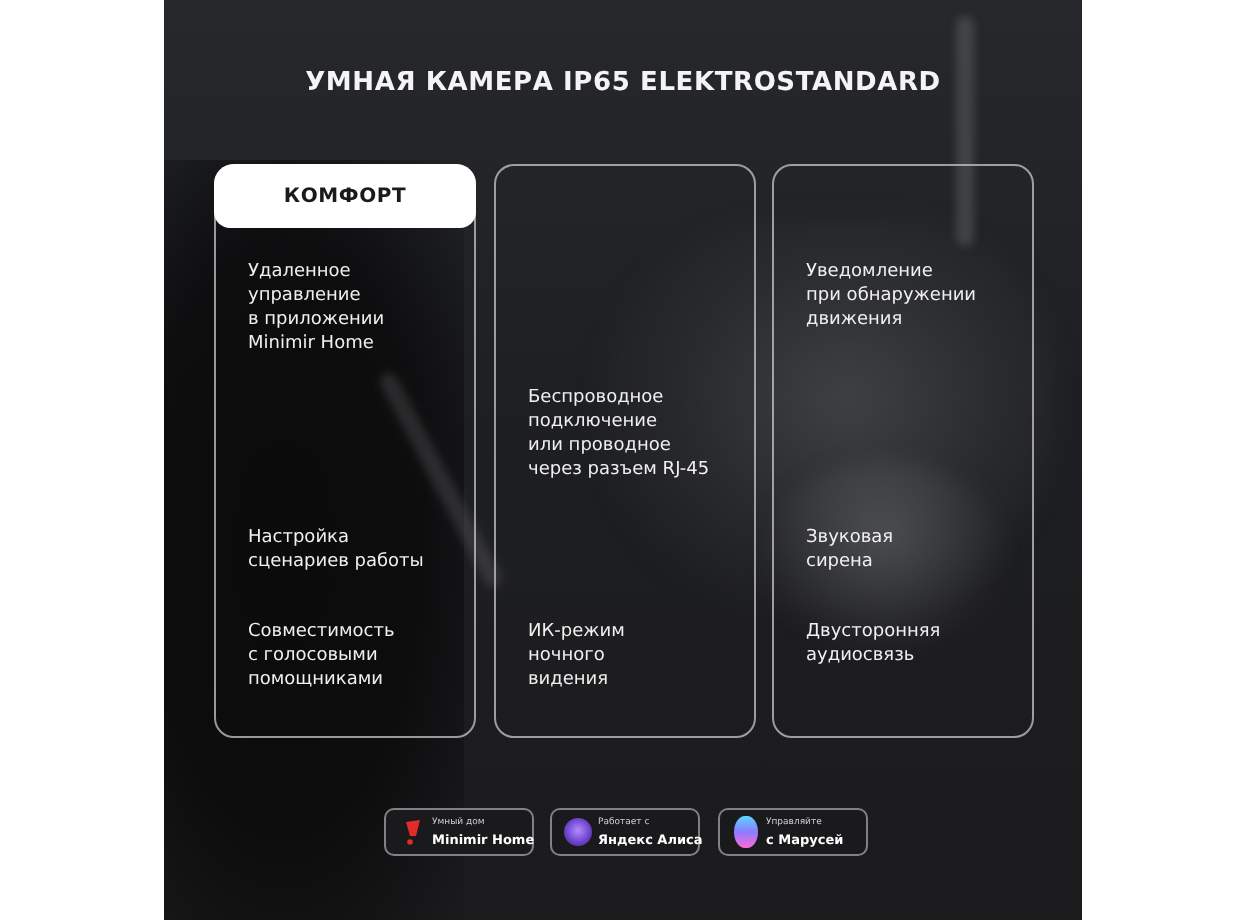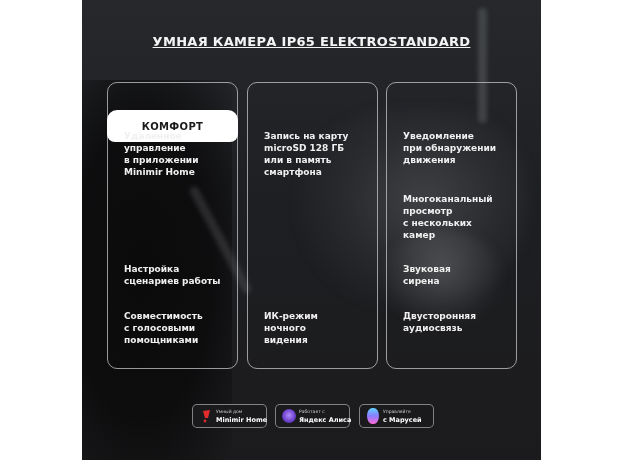--- a/index.html
+++ b/index.html
@@ -29,37 +29,36 @@
   .antenna {
     position:absolute; width:9px; border-radius:5px; background:rgba(120,122,126,0.35); filter:blur(2px);
   }
   .antenna.a1 { left:396px; top:8px; height:115px; }
   .antenna.a2 { left:134px; top:180px; height:120px; transform:rotate(-28deg); background:rgba(110,110,114,0.3); }
 
   .title {
     position:absolute; left:0; top:34px; width:459px; text-align:center;
     color:#f4f4f4; font-weight:bold; font-size:13px; letter-spacing:0.3px;
     font-family: "DejaVu Sans", sans-serif;
-    text-decoration: underline;
   }
   .panel {
     position:absolute; top:82px; width:131px; height:287px;
     border:1px solid rgba(200,200,204,0.75); border-radius:10px; box-sizing:border-box;
   }
   .panel.p1 { left:25px; }
   .panel.p2 { left:165px; }
   .panel.p3 { left:304px; }
   .panel-head {
     position:absolute; left:-1px; top:-1px; width:131px; height:32px; background:#ffffff;
     border-radius:10px 10px 8px 8px; display:flex; align-items:center; justify-content:center;
-    color:#1a1a1a; font-size:10px; font-weight:bold; letter-spacing:0.3px;margin-top:28px;
+    color:#1a1a1a; font-size:10px; font-weight:bold; letter-spacing:0.3px;
   }
   .item {
     position:absolute; left:16px; width:112px; color:#f0f0f0; font-size:9px; line-height:12px;
-    white-space:pre-line; font-weight:700;
+    white-space:pre-line; font-weight:400;
   }
   .badges { position:absolute; left:0; top:404px; width:459px; }
   .badge {
     position:absolute; top:0; height:24px; width:75px; box-sizing:border-box;
     border:1px solid rgba(200,200,204,0.6); border-radius:5px; background:#1a1a1c;
   }
   .badge.b1 { left:110px; }
   .badge.b2 { left:193px; }
   .badge.b3 { left:277px; }
   .badge .ic { position:absolute; left:6px; top:4px; width:14px; height:14px; }
@@ -89,37 +88,33 @@
 в приложении
 Minimir Home</div>
     <div class="item" style="top:227px">Совместимость
 с голосовыми
 помощниками</div>
     <div class="item" style="top:180px">Настройка
 сценариев работы</div>
   </div>
 
   <div class="panel p2">
-    <div class="item" style="top:47px">Запись на карту
-microSD 128 ГБ
-или в память
-смартфона</div>
+    <div class="item" style="top:110px">Беспроводное
+подключение
+или проводное
+через разъем RJ-45</div>
     <div class="item" style="top:227px">ИК-режим
 ночного
 видения</div>
   </div>
 
   <div class="panel p3">
     <div class="item" style="top:47px">Уведомление
 при обнаружении
 движения</div>
-    <div class="item" style="top:110px">Многоканальный
-просмотр
-с нескольких
-камер</div>
     <div class="item" style="top:180px">Звуковая
 сирена</div>
     <div class="item" style="top:227px">Двусторонняя
 аудиосвязь</div>
   </div>
 
   <div class="badges">
     <div class="badge b1">
       <svg class="ic ic-minimir" viewBox="0 0 14 14">
         <path d="M4 2 L11 1 L9 9 L6 9 Z" fill="#e32b2b"></path>

